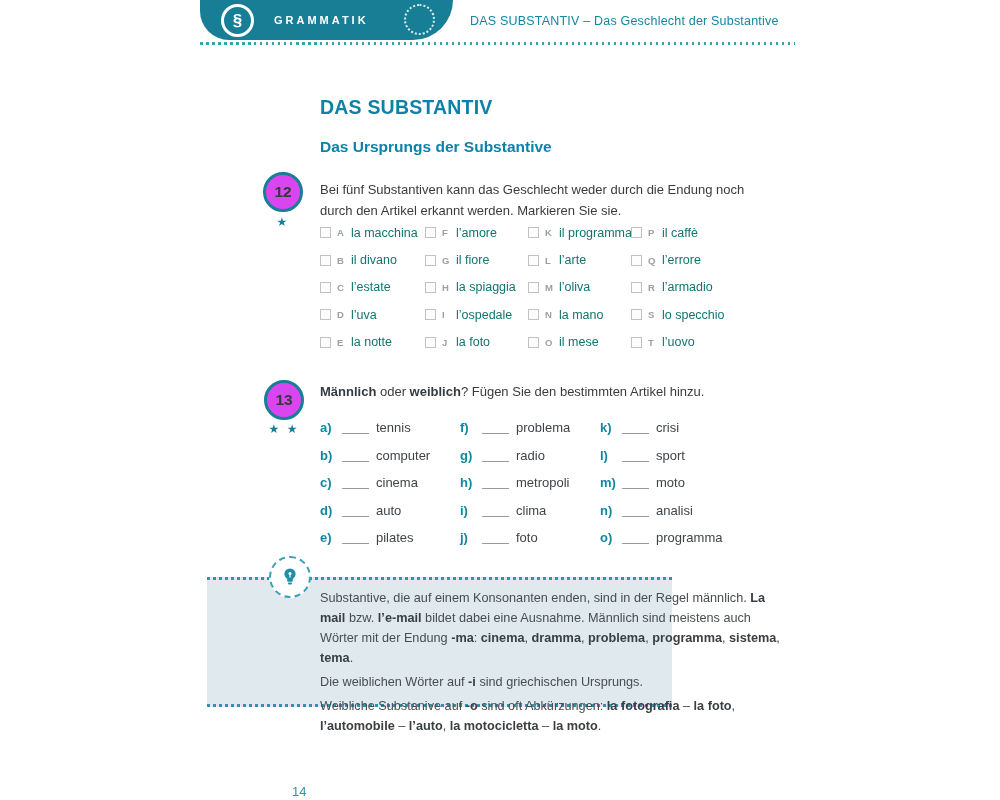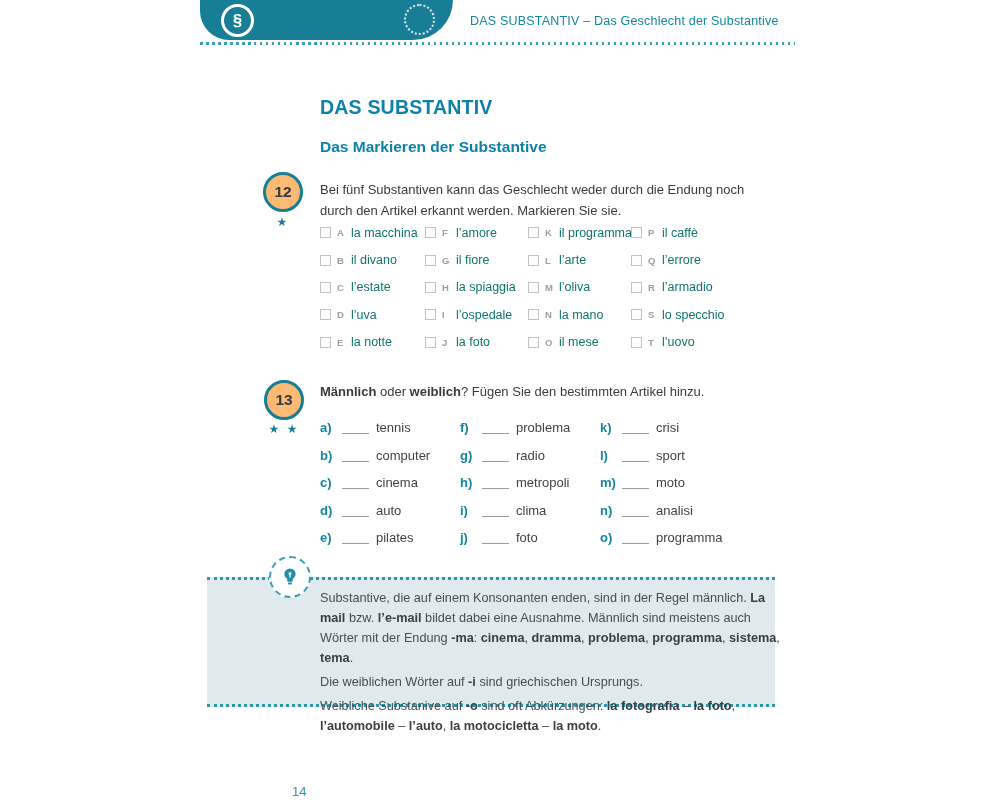--- a/index.html
+++ b/index.html
@@ -33,21 +33,21 @@
   .rule {
     position:absolute; left:200px; top:42px; width:595px; height:3px;
     background:repeating-linear-gradient(90deg,#3d9fb3 0 2.5px,transparent 2.5px 6px);
   }
   
   .title { position:absolute; left:320px; top:96px; font-size:19.5px; font-weight:700; color:#0e81a8; letter-spacing:.2px; }
   .subtitle { position:absolute; left:320px; top:138px; font-size:15.5px; font-weight:700; color:#0e81a8; }
   
   .exnum {
     position:absolute; width:40px; height:40px; box-sizing:border-box;
-    border:3.5px solid #177e95; border-radius:50%; background:#fdba74;
+    border:3.5px solid #177e95; border-radius:50%; background:#d946ef;
     display:flex; align-items:center; justify-content:center;
     font-size:15.5px; font-weight:700; color:#333a3e;
   }
   .exnum.n12 { left:263px; top:172px; }
   .exnum.n13 { left:264px; top:380px; }
   .stars { position:absolute; text-align:center; color:#177e95; font-size:12px; letter-spacing:2px; }
   .stars.s12 { left:263px; top:215px; width:40px; }
   .stars.s13 { left:258px; top:422px; width:52px; }
   
   .ex12-text { position:absolute; left:320px; top:180px; width:452px; font-size:13px; line-height:20.5px; color:#3b3b3b; }
@@ -69,21 +69,21 @@
     display:grid; grid-auto-flow:column;
     grid-template-rows:repeat(5,27.5px);
     grid-template-columns:140px 140px auto;
   }
   .item13 { display:flex; align-items:center; }
   .lt13 { font-size:13px; font-weight:700; color:#1286a2; width:22px; flex:none; }
   .blank { width:27px; height:12px; border-bottom:1.2px solid #9b9b9b; margin-right:7px; flex:none; }
   .wd13 { font-size:13px; color:#3f4449; white-space:nowrap; }
   
   .tip {
-    position:absolute; left:207px; top:577px; width:568px; height:130px;
+    position:absolute; left:207px; top:577px; width:465px; height:130px;
     background:#dfe9ee; box-sizing:border-box;
     border-top:3px dotted #2d96ab; border-bottom:3px dotted #2d96ab;
   }
   .tip-inner { position:absolute; left:113px; top:8px; width:460px; font-size:12.7px; line-height:20px; color:#484d51; }
   .tip-inner p { margin:0 0 4px 0; }
   .tip-inner b { font-weight:700; color:#3a3f43; }
   .bulb {
     position:absolute; left:269px; top:556px; width:42px; height:42px; box-sizing:border-box;
     background:#fff; border:2px dashed #3aa0b5; border-radius:50%;
     display:flex; align-items:center; justify-content:center; z-index:3;
@@ -91,27 +91,28 @@
   
   .pgnum { position:absolute; left:272px; top:784px; font-size:13px; color:#3193a8;margin-left:20px; }
 </style>
 </head>
 <body>
 
 <div class="page">
 
   <div class="band">
     <span class="sec-ring">§</span>
+    <span class="sec-label">GRAMMATIK</span>
     <span class="dot-ring"></span>
   </div>
   <div class="hdr-title">DAS SUBSTANTIV – Das Geschlecht der Substantive</div>
   <div class="rule"></div>
 
   <div class="title">DAS SUBSTANTIV</div>
-  <div class="subtitle">Das Markieren der Substantive</div>
+  <div class="subtitle">Das Ursprungs der Substantive</div>
 
   <div class="exnum n12">12</div>
   <div class="stars s12">★</div>
   <div class="ex12-text">Bei fünf Substantiven kann das Geschlecht weder durch die Endung noch durch den Artikel erkannt werden. Markieren Sie sie.</div>
 
   <div class="grid12">
     <div class="cell">
         <span class="cb"></span>
         <span class="lt">A</span>
         <span class="wd">la macchina</span>

